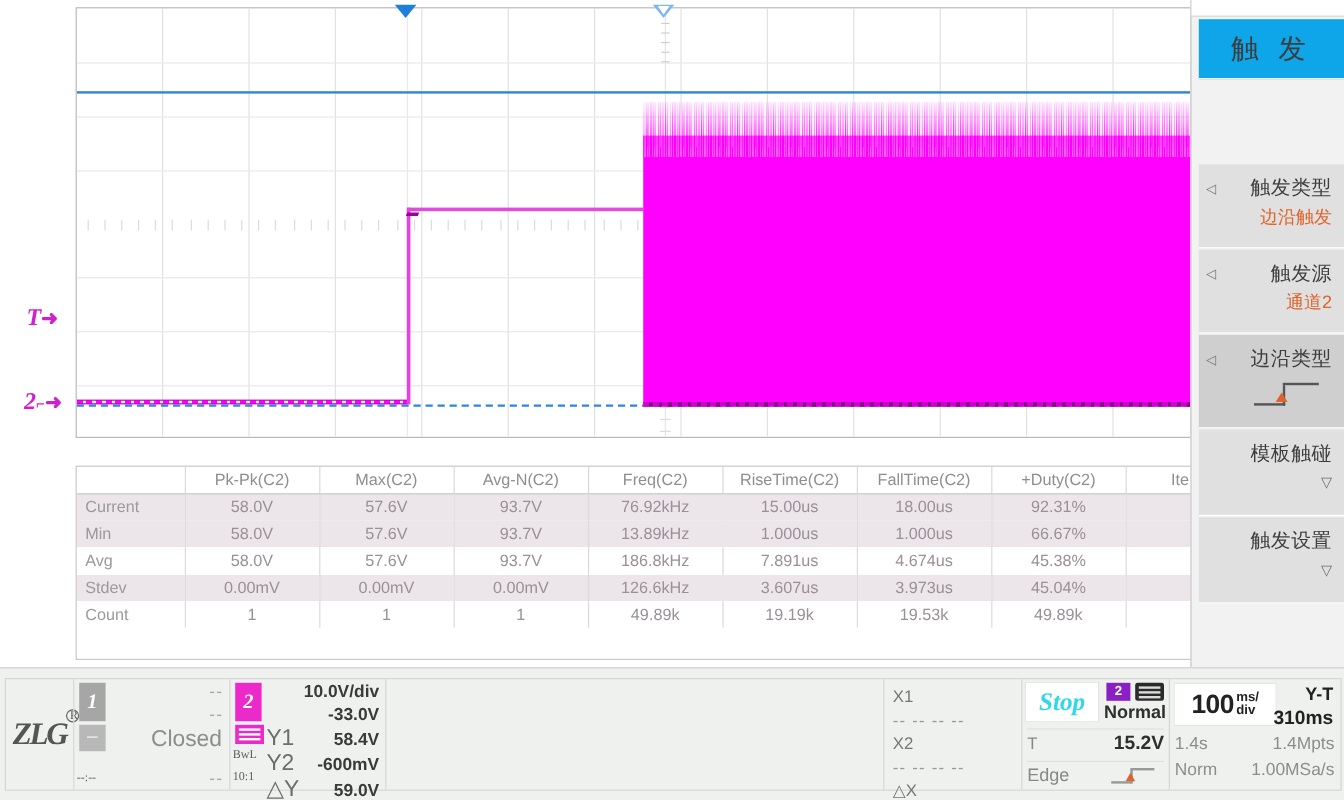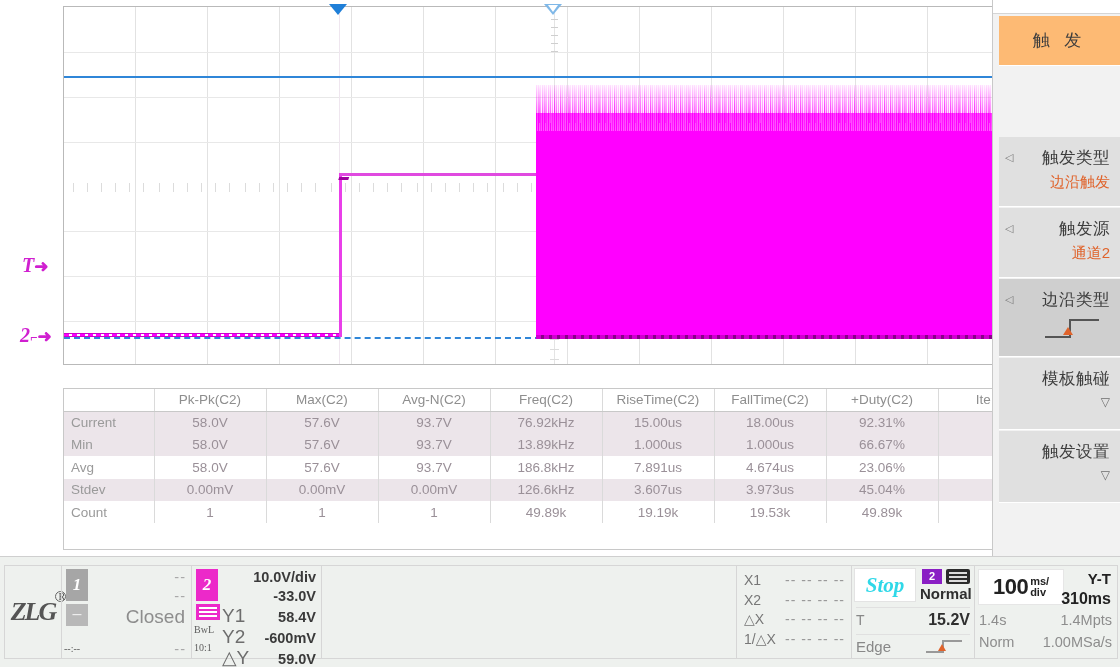--- a/index.html
+++ b/index.html
@@ -177,23 +177,23 @@
   
   #trigger-menu {
     position: absolute; right: 0; top: 0; width: 128px; height: 556px;
     background: #f2f2f2;
     border-left: 1px solid #c9c9c9;
   }
   #tm-topstrip { position:absolute; left:0; right:0; top:0; height:14px; background:#ffffff;
                  border-bottom:1px solid #d5d5d5; }
   #tm-title {
     position: absolute; left: 6px; right: 0; top: 16px; height: 50px;
-    background: #fdba74; border-bottom: 1px solid #ffffff;
+    background: #0ea5e9; border-bottom: 1px solid #ffffff;
     display: flex; align-items: center; justify-content: center;
-    font-size: 17px; color: #3d3d3d; letter-spacing: 5px;
+    font-size: 23px; color: #3d3d3d; letter-spacing: 5px;
   }
   .tm-item {
     position: absolute; left: 6px; right: 0;
     background: #e0e0e0; border-bottom: 1px solid #ffffff;
     padding: 9px 10px 9px 6px;
   }
   .tm-item.selected { background: #cfcfcf; }
   .tm-label {
     text-align: right; font-size: 16.5px; color: #3d3d3d; line-height: 22px;
     letter-spacing: .5px;
@@ -262,21 +262,21 @@
   .ch-row .k { font-size: 19px; color: #6d6d6d; }
   .ch-row .v { color: #3a3a3a; font-weight: bold; font-size: 14.5px; }
   .ch1 .ch-row .v { color: #a9a9a9; font-weight: normal; letter-spacing: 1px; }
   .ch-closed { position: absolute; right: 6px; top: 40px; font-size: 19px; color: #8d8d8d; }
   .dashv { color: #a9a9a9; letter-spacing: 1px; }
 
   #sb-gap { flex: 1; border-left: 1px solid #d6d6d6; }
 
   .cur-panel { width: 115px; border-left: 1px solid #d6d6d6; padding: 5px 6px 0 7px; }
   .cur-row { display: flex; justify-content: space-between; font-size: 14px;
-             color: #777; line-height: 19.5px; }
+             color: #777; line-height: 19.5px; flex-direction: column; }
   .cur-row .cv { color: #9a9a9a; letter-spacing: 1px; }
 
   .trig-panel { width: 123px; border-left: 1px solid #d6d6d6; position: relative; }
   #run-state {
     position: absolute; left: 2px; top: 2px; width: 62px; height: 34px;
     background: #fff; border: 1px solid #e3e3e3;
     display:flex; align-items:center; justify-content:center;
     color: #2fd8e8; font-size: 21px; font-weight: bold; font-style: italic;
     font-family: "Liberation Serif", serif;
   }
@@ -484,21 +484,21 @@
             <td></td>
           </tr>
           <tr>
             <td class="rowlab">Avg</td>
             <td>58.0V</td>
             <td>57.6V</td>
             <td>93.7V</td>
             <td>186.8kHz</td>
             <td>7.891us</td>
             <td>4.674us</td>
-            <td>23.06%</td>
+            <td>45.38%</td>
             <td></td>
           </tr>
           <tr class="alt">
             <td class="rowlab">Stdev</td>
             <td>0.00mV</td>
             <td>0.00mV</td>
             <td>0.00mV</td>
             <td>126.6kHz</td>
             <td>3.607us</td>
             <td>3.973us</td>

